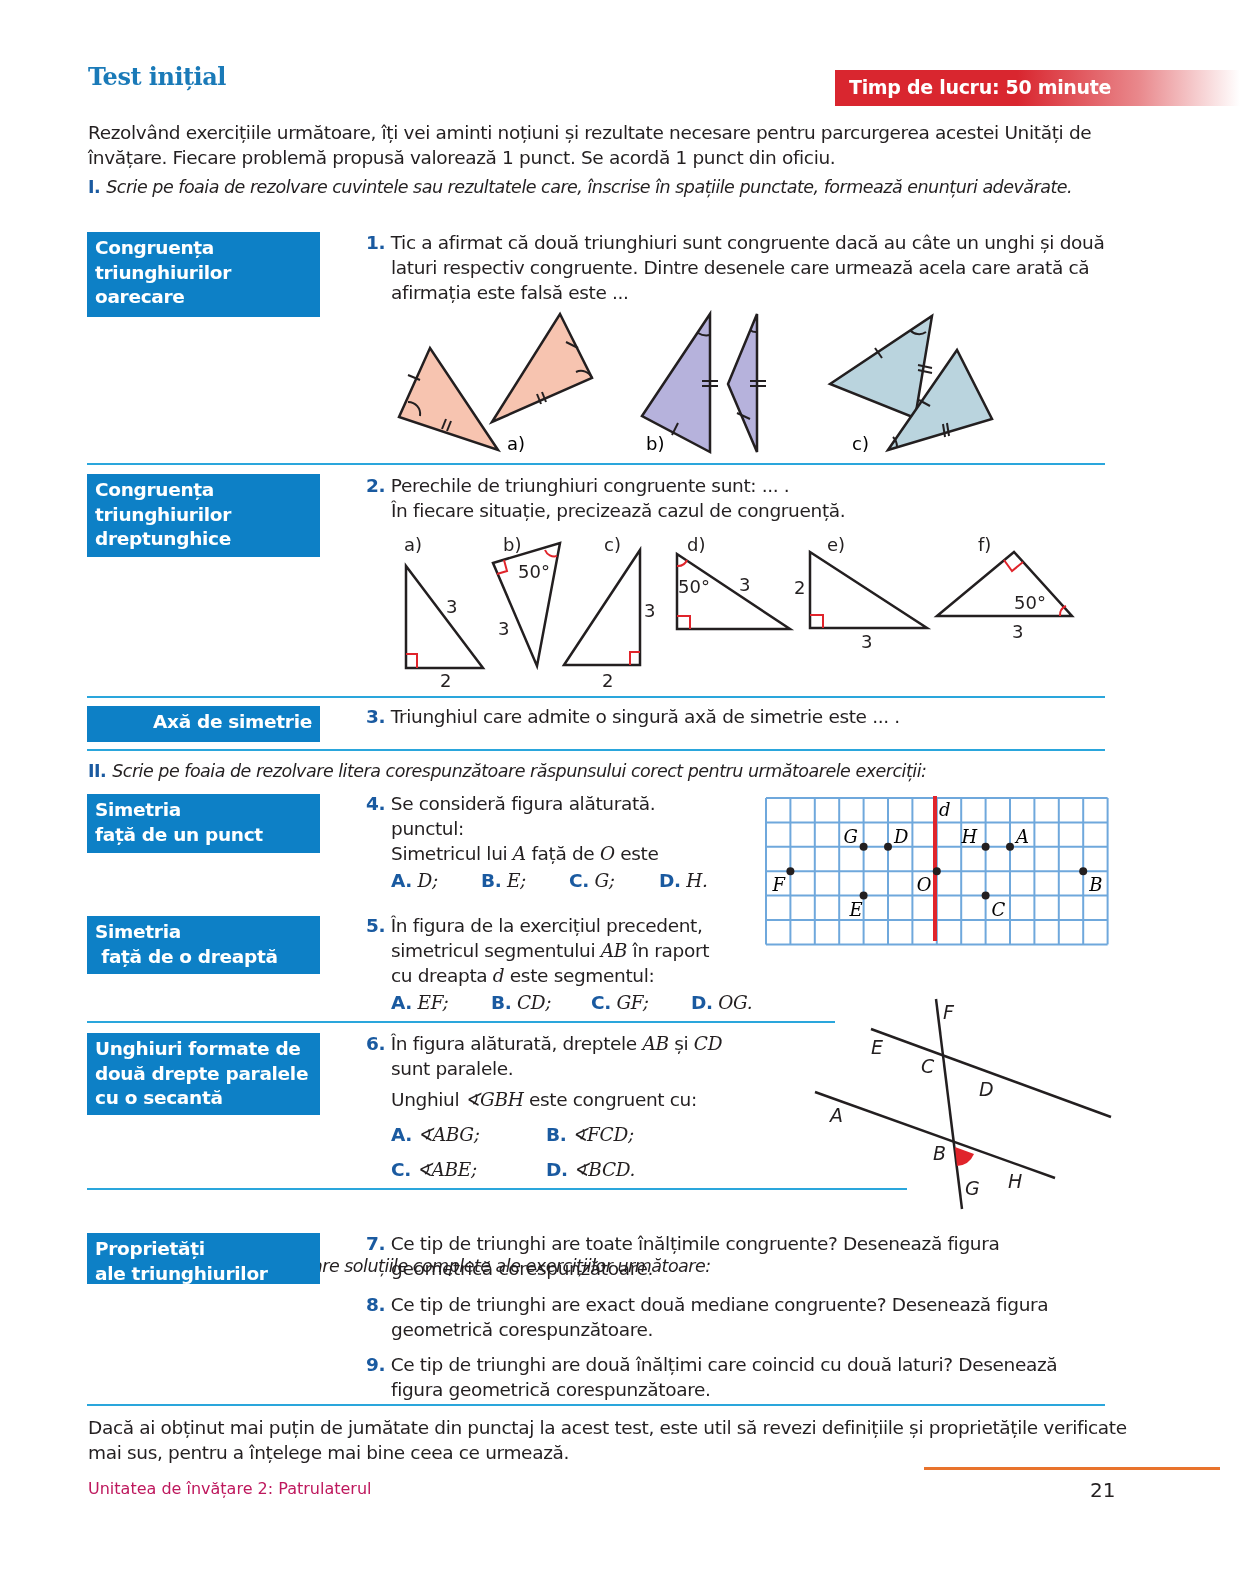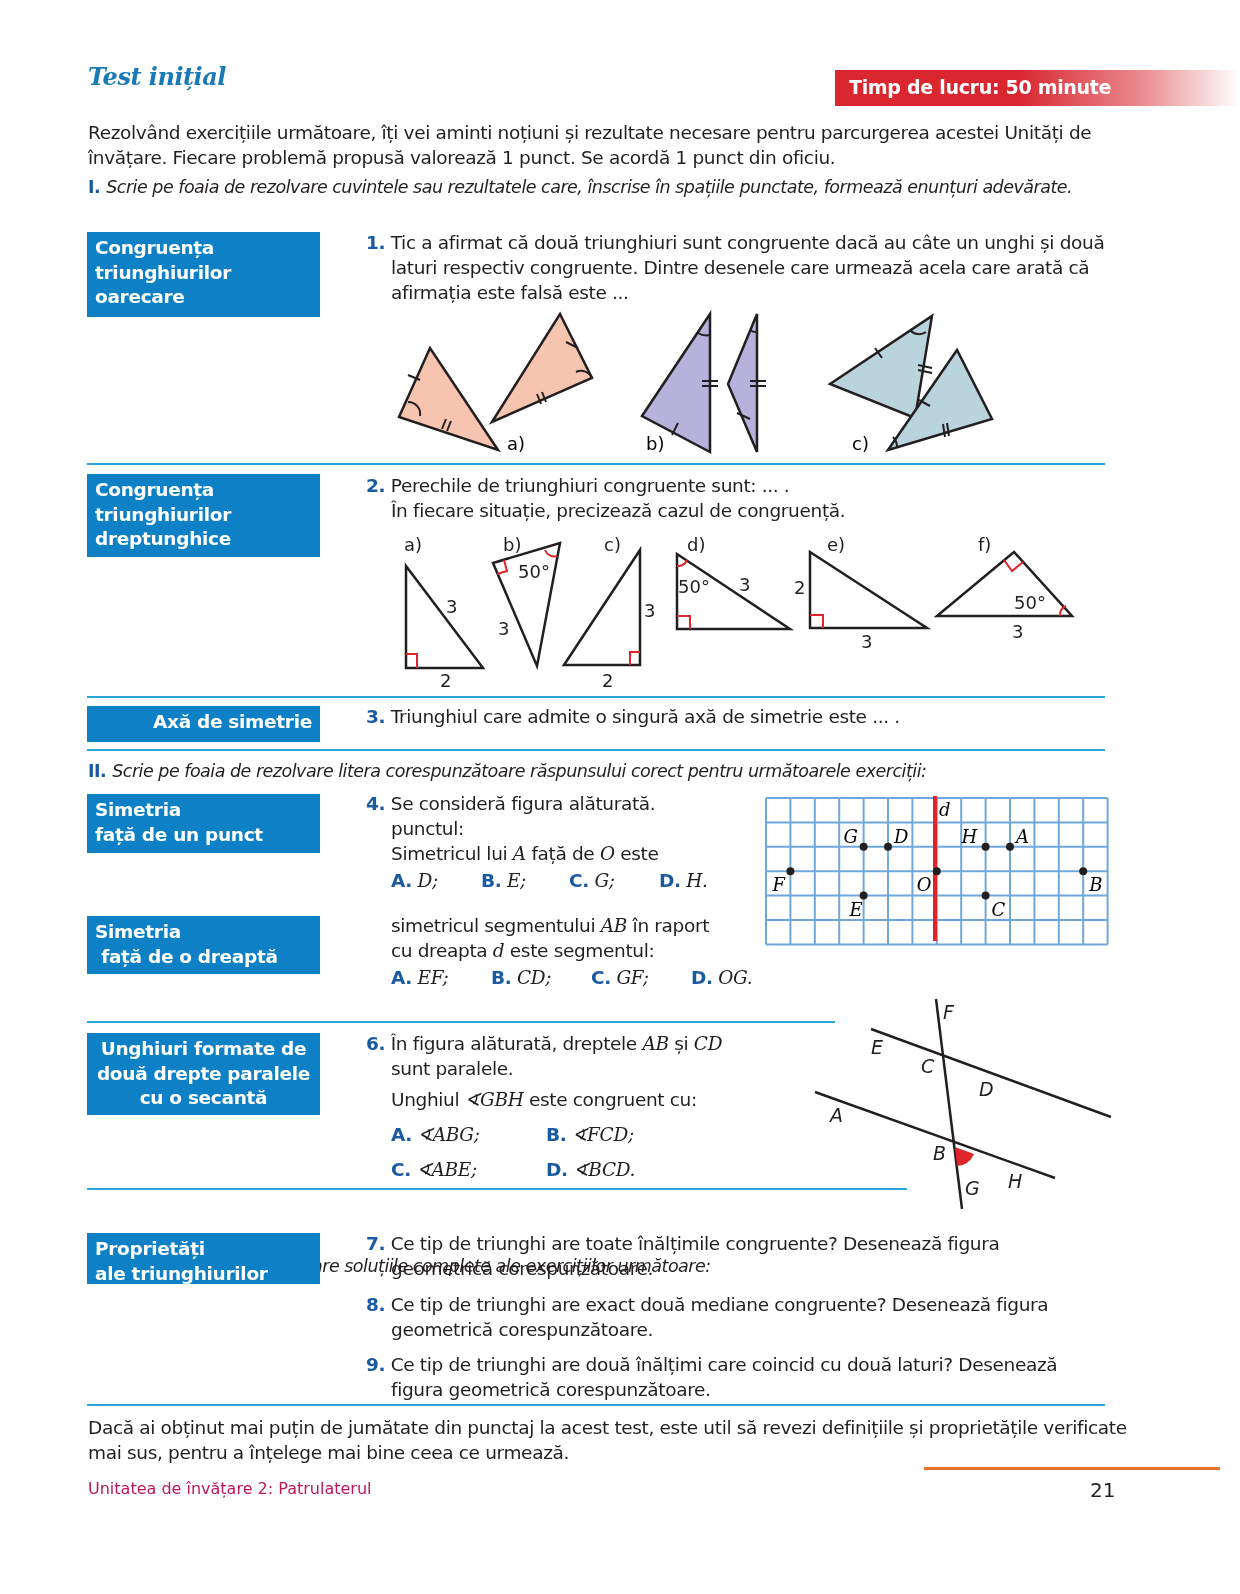--- a/index.html
+++ b/index.html
@@ -1,20 +1,20 @@
 <!DOCTYPE html>
 <html><head>
 <meta charset="utf-8">
 <style>
   html, body { margin:0; padding:0; background:#fff; }
   body { width:1240px; height:1594px; position:relative; overflow:hidden;
          font-family:"DejaVu Sans", sans-serif; color:#231f20; }
   .abs { position:absolute; }
   .title { left:88px; top:62px; font-family:"DejaVu Serif", serif; font-weight:bold;
-           font-size:24px; color:#1a7ab8; letter-spacing:-0.5px;font-style:italic; }
+           font-size:24px; color:#1a7ab8; letter-spacing:-0.5px; }
   .timebar { left:835px; top:70px; width:405px; height:36px;
              background:linear-gradient(to right,#d9262f 0%,#d9262f 45%,#e9888c 75%,#fff 100%); }
   .timebar span { position:absolute; left:14px; top:6px; color:#fff; font-weight:bold; font-size:19px; letter-spacing:-0.3px; }
   .intro { left:88px; top:120px; width:1030px; font-size:18.5px; line-height:25px; letter-spacing:-0.35px; }
   .sec { font-size:17.5px; font-style:italic; letter-spacing:-0.5px; line-height:24px; }
   .sec b { color:#1a5aa0; font-style:normal; font-weight:bold; margin-right:6px; }
   .tag { left:87px; width:233px; background:#0d80c6; color:#fff; font-weight:bold;
          font-size:18.5px; line-height:24.5px; padding:4px 8px; box-sizing:border-box; letter-spacing:-0.3px; }
   .hr { left:87px; height:2px; background:#2aa6dc; }
   .q { left:366px; font-size:18.5px; line-height:25px; letter-spacing:-0.35px; }
@@ -222,30 +222,31 @@
       <circle cx="319.2" cy="75.19999999999999" r="4" fill="#231f20"></circle>
       <text x="325.2" y="95.19999999999999" class="it" font-size="18">B</text>
     </g>
 </svg>
 
 <div class="abs tag" style="top:916px;height:58px;">
   <div>Simetria</div>
     <div style="white-space:pre"> față de o dreaptă</div>
 </div>
 <div class="abs q" style="top:913px;width:420px;">
+  <span class="body"><span class="n">5.</span> <span>În figura de la exercițiul precedent,</span></span>
   <span class="body" style="text-indent:0"><span>simetricul segmentului </span><span class="m">AB</span><span> în raport</span></span>
   <span class="body" style="text-indent:0"><span>cu dreapta </span><span class="m">d</span><span> este segmentul:</span></span>
   <span class="body" style="text-indent:0;margin-top:2px;">
     <span style="display:inline-block;width:100px;"><span class="opt">A.</span> <span class="m">EF;</span></span><span style="display:inline-block;width:100px;"><span class="opt">B.</span> <span class="m">CD;</span></span><span style="display:inline-block;width:100px;"><span class="opt">C.</span> <span class="m">GF;</span></span><span><span class="opt">D.</span> <span class="m">OG.</span></span>
   </span>
 </div>
 
 <div class="abs hr" style="top:1021px;width:748px;"></div>
 
-<div class="abs tag" style="top:1033px;height:82px;text-align:center;">
+<div class="abs tag" style="top:1033px;height:82px;">
   <div>Unghiuri formate de</div>
     <div>două drepte paralele</div>
     <div>cu o secantă</div>
 </div>
 <div class="abs q" style="top:1031px;width:440px;">
   <span class="body"><span class="n">6.</span> <span>În figura alăturată, dreptele </span><span class="m">AB</span><span> și </span><span class="m">CD</span></span>
   <span class="body" style="text-indent:0">sunt paralele.</span>
   <span class="body" style="text-indent:0;margin-top:6px;"><span>Unghiul </span><span class="m">∢GBH</span><span> este congruent cu:</span></span>
   <span class="body" style="text-indent:0;margin-top:10px;">
     <span style="display:inline-block;width:155px;"><span class="opt">A.</span> <span class="m">∢ABG;</span></span><span><span class="opt">B.</span> <span class="m">∢FCD;</span></span>

